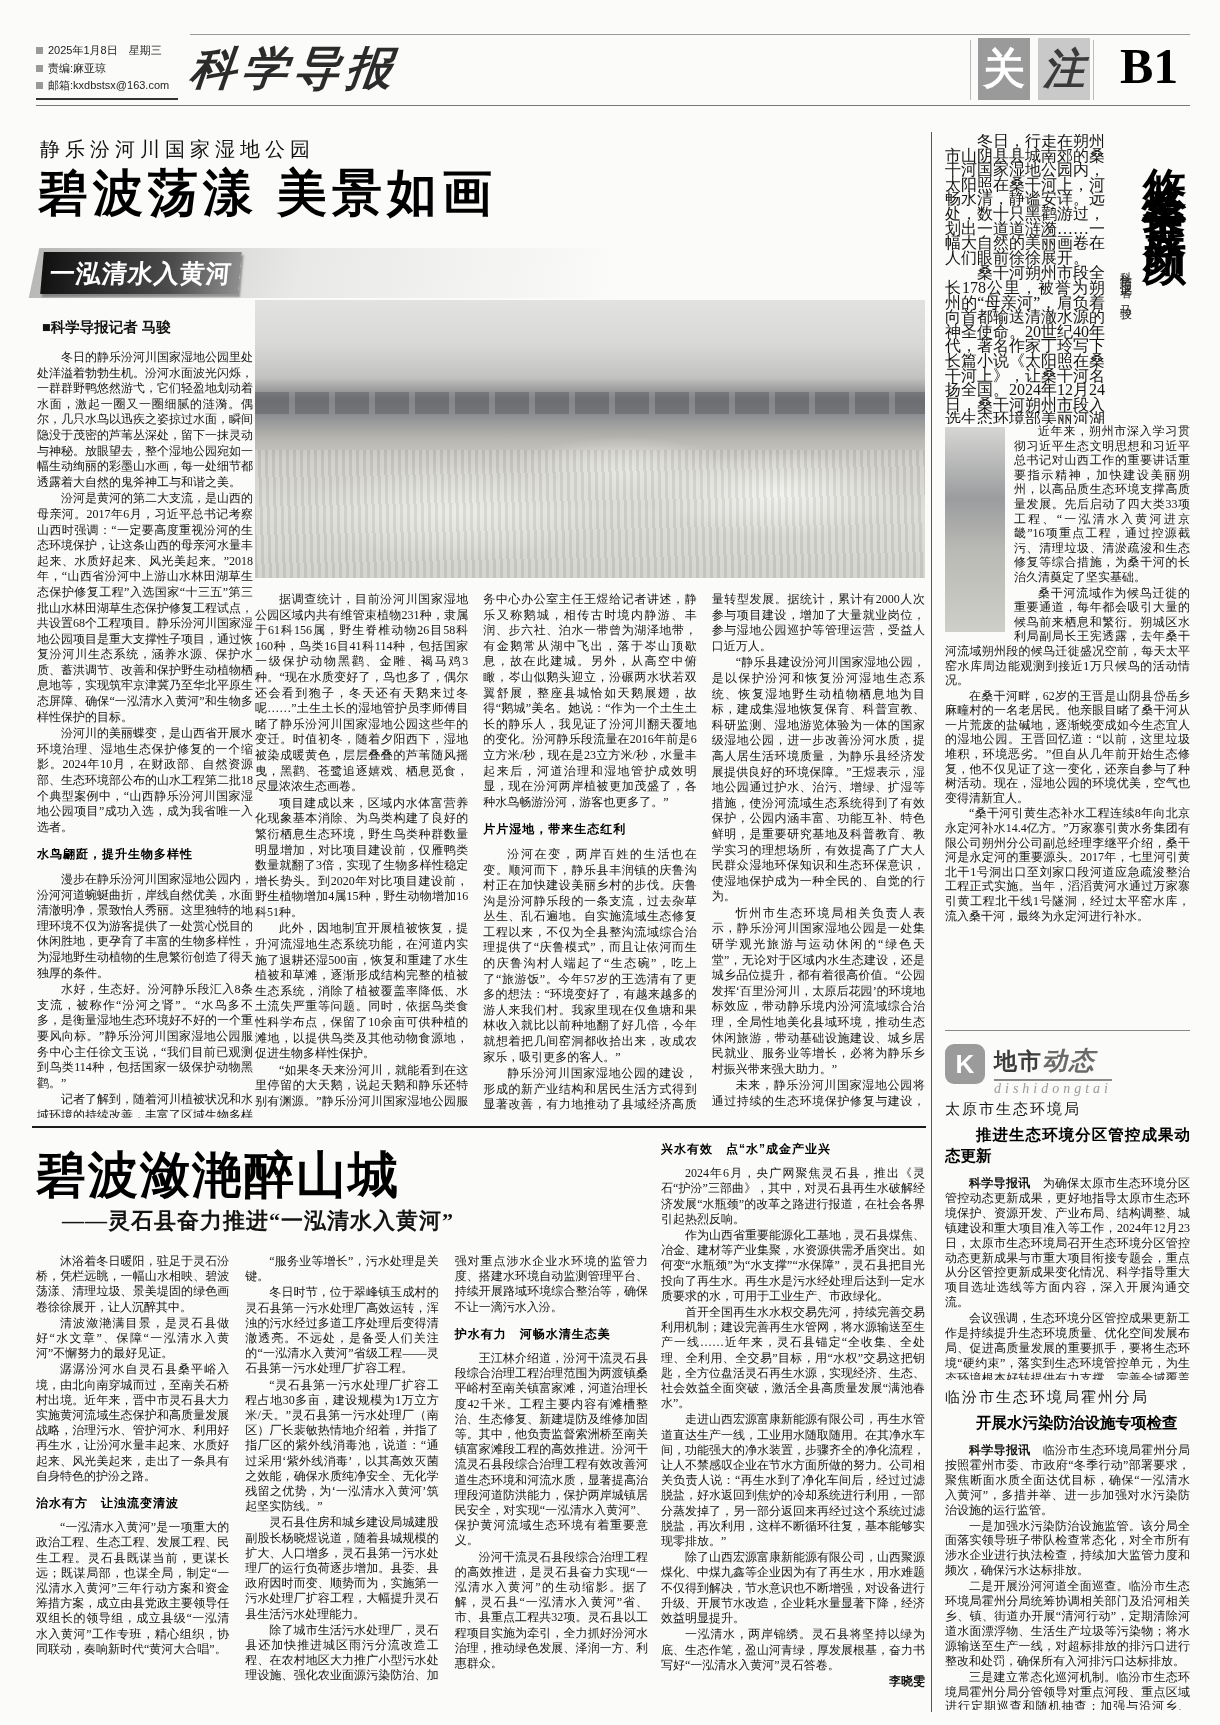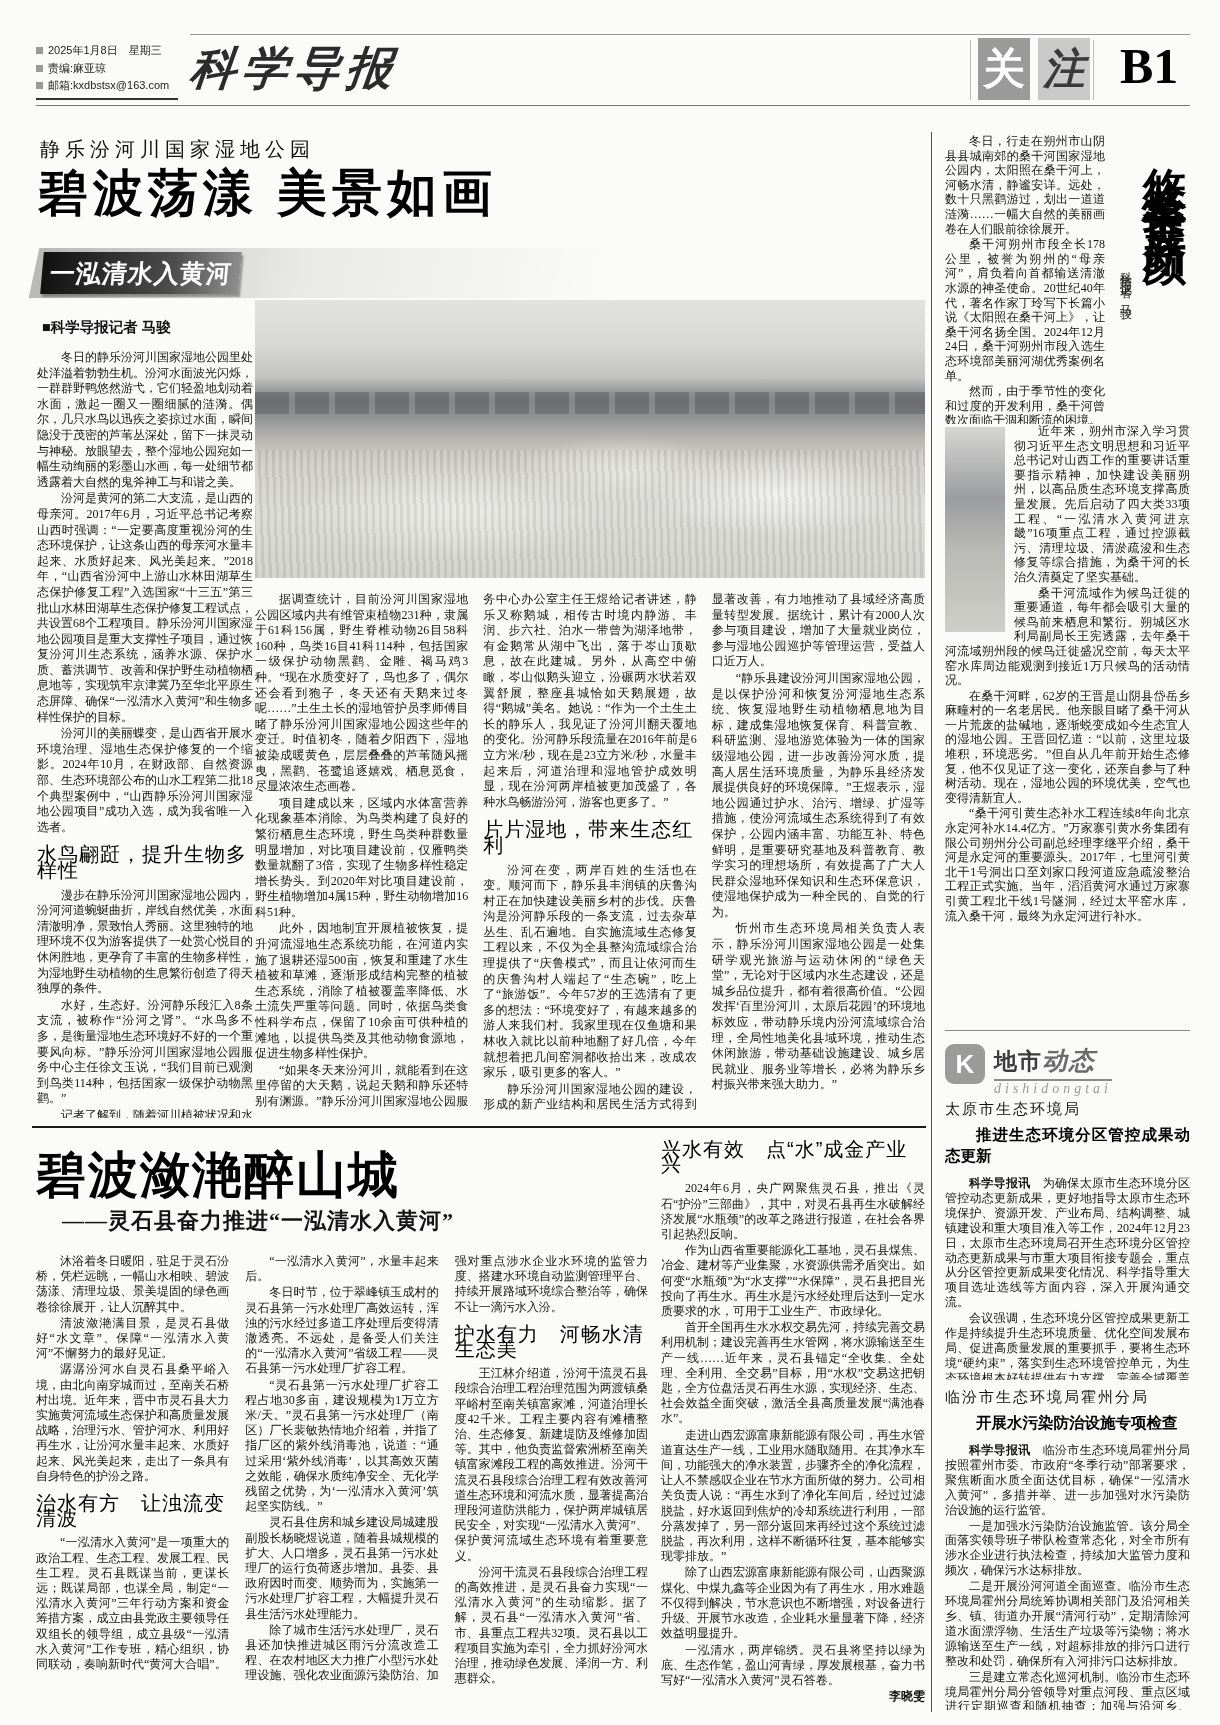--- a/index.html
+++ b/index.html
@@ -1,21 +1,21 @@
 <!DOCTYPE html>
 <html><head>
 <meta charset="utf-8">
 <style>
   html,body{margin:0;padding:0;background:#e8e8e6;}
   .page{position:relative;width:1220px;height:1725px;margin:0 auto;background:#fbfbf9;
         font-family:"Liberation Serif",serif;color:#141414;overflow:hidden;}
   .abs{position:absolute;}
   .rule{position:absolute;background:#666;}
   p{margin:0 0 1px 0;text-indent:2em;text-align:justify;}
-  h3.sub{font-family:"Liberation Sans",sans-serif;font-weight:normal;font-size:20px;
+  h3.sub{font-family:"Liberation Sans",sans-serif;font-weight:bold;font-size:12px;
          margin:12px 0 9px 0;text-indent:0;letter-spacing:1px;color:#000;}
   .lede{font-family:"Liberation Sans",sans-serif;font-weight:bold;}
   p.tail-byline{text-align:right;text-indent:0;font-family:"Liberation Sans",sans-serif;font-weight:bold;}
   
   .pub-info{left:36px;top:42px;width:160px;font:11px/17.5px "Liberation Sans",sans-serif;color:#222;}
   .pub-row::before{content:"";display:inline-block;width:7px;height:7px;background:#9a9a9a;margin-right:5px;}
   .masthead{left:190px;top:38px;font:bold 46px "Liberation Serif",serif;font-style:italic;
             letter-spacing:6px;color:#2b2b2b;transform:skewX(-6deg);}
   .guan{left:978px;top:38px;width:52px;height:62px;background:#9a9a9a;color:#fff;
         font:bold 42px/62px "Liberation Sans",sans-serif;text-align:center;}
@@ -47,21 +47,21 @@
   .main-bottom{left:255px;top:592px;width:670px;height:526px;column-count:3;column-gap:15px;
                overflow:hidden;font-size:12px;line-height:15.6px;}
   .v-divider{left:931px;top:132px;width:1px;height:1580px;background:#555;}
   .h-div-left{left:32px;top:1126px;width:894px;height:2px;background:#1c1c1c;}
   
   .rt{left:945px;top:134px;width:245px;height:884px;}
   .v-head{position:absolute;top:-2px;right:-4px;height:470px;writing-mode:vertical-rl;
           font:900 44px "Liberation Serif",serif;letter-spacing:12px;color:#000;}
   .v-byline{position:absolute;top:128px;right:56px;writing-mode:vertical-rl;
             font:12px "Liberation Sans",sans-serif;letter-spacing:3px;color:#222;}
-  .rt-top{width:160px;height:290px;overflow:hidden;font-size:12px;line-height:14.6px;}
+  .rt-top{width:160px;height:290px;overflow:hidden;font-size:16px;line-height:14.6px;}
   .rt-rest{width:245px;height:588px;overflow:hidden;font-size:12px;line-height:14.6px;}
   .inline-photo{float:left;width:60px;height:205px;margin:3px 9px 4px 0;
       background:linear-gradient(180deg,#d6d6d4,#9b9c9e 35%,#b9b9b5 60%,#cfcfc9);}
   .h-div-right{left:945px;top:1030px;width:245px;height:1px;background:#888;}
   
   .dongtai{left:945px;top:1044px;width:245px;display:flex;gap:9px;align-items:flex-start;}
   .k-logo{width:40px;height:40px;background:#9b9b9b;border-radius:9px;color:#fff;flex:0 0 auto;
           font:900 26px/40px "Liberation Sans",sans-serif;text-align:center;}
   .dt-title{border-bottom:2px solid #8a8a8a;padding-bottom:2px;}
   .dt1{font:bold 23px "Liberation Sans",sans-serif;color:#3c3c3c;letter-spacing:1px;}
@@ -187,21 +187,21 @@
   </div>
 
   <div class="abs ba-headline">碧波潋滟醉山城</div>
   <div class="abs ba-sub">——灵石县奋力推进“一泓清水入黄河”</div>
   <div class="abs ba-main">
       <p>沐浴着冬日暖阳，驻足于灵石汾桥，凭栏远眺，一幅山水相映、碧波荡漾、清理垃圾、景美堤固的绿色画卷徐徐展开，让人沉醉其中。</p>
       <p>清波潋滟满目景，是灵石县做好“水文章”、保障“一泓清水入黄河”不懈努力的最好见证。</p>
       <p>潺潺汾河水自灵石县桑平峪入境，由北向南穿城而过，至南关石桥村出境。近年来，晋中市灵石县大力实施黄河流域生态保护和高质量发展战略，治理污水、管护河水、利用好再生水，让汾河水量丰起来、水质好起来、风光美起来，走出了一条具有自身特色的护汾之路。</p>
       <h3 class="sub">治水有方　让浊流变清波</h3>
       <p>“一泓清水入黄河”是一项重大的政治工程、生态工程、发展工程、民生工程。灵石县既谋当前，更谋长远；既谋局部，也谋全局，制定“一泓清水入黄河”三年行动方案和资金筹措方案，成立由县党政主要领导任双组长的领导组，成立县级“一泓清水入黄河”工作专班，精心组织，协同联动，奏响新时代“黄河大合唱”。</p>
-      <p>“一泓清水入黄河”，水量丰起来后。</p>
+      <p>“服务业等增长”，污水处理是关键。</p>
       <p>冬日时节，位于翠峰镇玉成村的灵石县第一污水处理厂高效运转，浑浊的污水经过多道工序处理后变得清澈透亮。不远处，是备受人们关注的“一泓清水入黄河”省级工程——灵石县第一污水处理厂扩容工程。</p>
       <p>“灵石县第一污水处理厂扩容工程占地30多亩，建设规模为1万立方米/天。”灵石县第一污水处理厂（南区）厂长裴敏热情地介绍着，并指了指厂区的紫外线消毒池，说道：“通过采用‘紫外线消毒’，以其高效灭菌之效能，确保水质纯净安全、无化学残留之优势，为‘一泓清水入黄河’筑起坚实防线。”</p>
       <p>灵石县住房和城乡建设局城建股副股长杨晓煜说道，随着县城规模的扩大、人口增多，灵石县第一污水处理厂的运行负荷逐步增加。县委、县政府因时而变、顺势而为，实施第一污水处理厂扩容工程，大幅提升灵石县生活污水处理能力。</p>
       <p>除了城市生活污水处理厂，灵石县还加快推进城区雨污分流改造工程、在农村地区大力推广小型污水处理设施、强化农业面源污染防治、加强对重点涉水企业水环境的监管力度、搭建水环境自动监测管理平台、持续开展路域环境综合整治等，确保不让一滴污水入汾。</p>
       <h3 class="sub">护水有力　河畅水清生态美</h3>
       <p>王江林介绍道，汾河干流灵石县段综合治理工程治理范围为两渡镇桑平峪村至南关镇富家滩，河道治理长度42千米。工程主要内容有滩槽整治、生态修复、新建堤防及维修加固等。其中，他负责监督索洲桥至南关镇富家滩段工程的高效推进。汾河干流灵石县段综合治理工程有效改善河道生态环境和河流水质，显著提高治理段河道防洪能力，保护两岸城镇居民安全，对实现“一泓清水入黄河”、保护黄河流域生态环境有着重要意义。</p>
       <p>汾河干流灵石县段综合治理工程的高效推进，是灵石县奋力实现“一泓清水入黄河”的生动缩影。据了解，灵石县“一泓清水入黄河”省、市、县重点工程共32项。灵石县以工程项目实施为牵引，全力抓好汾河水治理，推动绿色发展、泽润一方、利惠群众。</p>
     </div>
   <div class="abs ba-col4">
     <div>

